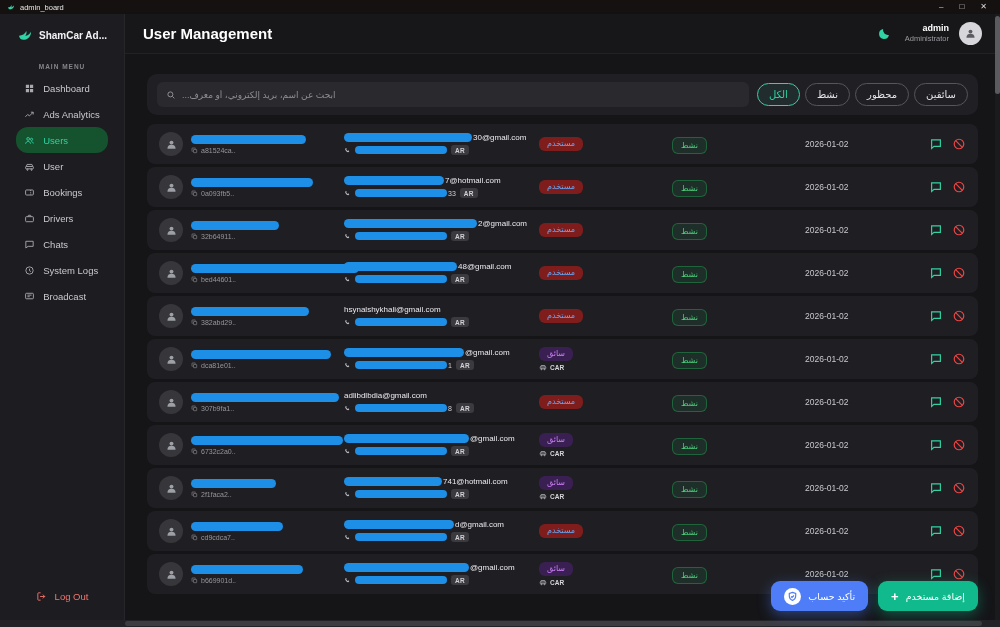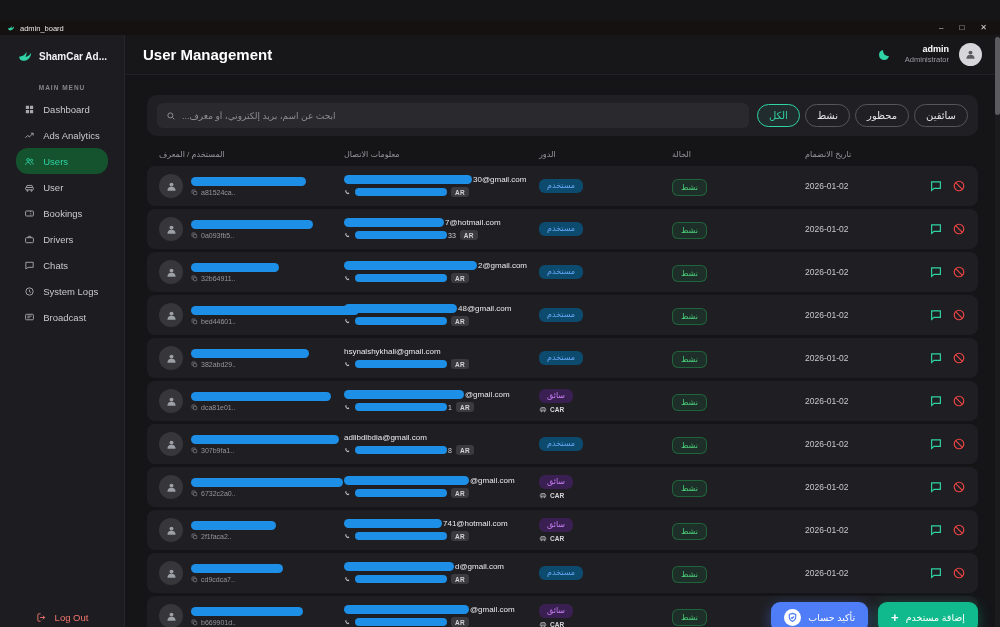--- a/index.html
+++ b/index.html
@@ -2,21 +2,21 @@
 <html><head>
 <meta charset="utf-8">
 <style>
   *{margin:0;padding:0;box-sizing:border-box;}
   html,body{width:1000px;height:627px;overflow:hidden;background:#151518;
     font-family:"Liberation Sans","DejaVu Sans",sans-serif;-webkit-font-smoothing:antialiased;}
   [data-icon]{display:inline-flex;align-items:center;justify-content:center;}
   [data-icon] svg{width:100%;height:100%;display:block;}
 
   
-  .titlebar{height:14px;background:#151110;display:flex;align-items:center;padding:0 7px;gap:5px;margin-top:21px;}
+  .titlebar{height:14px;background:#151110;display:flex;align-items:center;padding:0 7px;gap:5px;}
   .tb-logo{width:8px;height:8px;color:#2fd3a5;}
   .tb-title{font-size:7.5px;color:#e6e6e6;}
   .tb-controls{margin-left:auto;display:flex;gap:16px;align-items:center;padding-right:6px;}
   .tb-ctl{font-size:8px;color:#d8d8d8;line-height:1;cursor:default;}
 
   
   .app{display:flex;height:606px;position:relative;}
 
   
   .sidebar{width:125px;background:#1d1d21;border-right:1px solid #26262a;display:flex;flex-direction:column;align-items:center;}
@@ -83,21 +83,21 @@
   .email-line{display:flex;align-items:center;font-size:8px;color:#eaeaee;white-space:nowrap;}
   .email-censor{height:9px;margin-right:1px;}
   .phone-line{display:flex;align-items:center;gap:4px;}
   .ic-phone{width:7px;height:7px;color:#b9b9be;}
   .phone-censor{height:8px;width:92px;}
   .phone-tail{font-size:7px;color:#cfcfd4;margin-left:-3px;}
   .ar-badge{font-size:6.5px;font-weight:bold;letter-spacing:.3px;background:#3a3a3f;color:#d2d2d6;
     padding:1.5px 4px;border-radius:3px;}
   .c-role{width:133px;display:flex;flex-direction:column;gap:2px;align-items:flex-start;}
   .badge{display:inline-block;font-size:8px;padding:2.5px 8px;border-radius:6px;line-height:1.2;}
-  .role-user{background:#0c4a6e;color:#66a8f6;}
+  .role-user{background:#7f1d1d;color:#66a8f6;}
   .role-driver{background:#3a1f52;color:#c77ef2;}
   .car-line{display:flex;align-items:center;gap:3px;color:#d6d6da;font-size:6.5px;font-weight:bold;}
   .ic-car{width:8px;height:8px;color:#c9c9ce;}
   .c-status{width:123px;}
   .status-active{background:rgba(34,197,94,.10);color:#4bd07b;border:1px solid rgba(34,197,94,.35);}
   .c-date{width:130px;padding-left:10px;font-size:8.5px;color:#c9c9cd;}
   .c-actions{margin-left:auto;display:flex;align-items:center;gap:9px;}
   .icon-btn{background:transparent;border:none;padding:0;cursor:pointer;display:flex;}
   .chat-btn{color:#2fd3a5;}
   .ban-btn{color:#ef4444;}
@@ -292,27 +292,20 @@
           <input class="search-input" type="text" placeholder="ابحث عن اسم، بريد إلكتروني، أو معرف..." style="">
         </div>
         <div class="pills" id="pills">
             <button class="pill active">الكل</button>
             <button class="pill">نشط</button>
             <button class="pill">محظور</button>
             <button class="pill">سائقين</button>
           </div>
       </div>
 
-      <div class="thead">
-        <div class="th-user">المستخدم / المعرف</div>
-        <div class="th-contact">معلومات الاتصال</div>
-        <div class="th-role">الدور</div>
-        <div class="th-status">الحالة</div>
-        <div class="th-date">تاريخ الانضمام</div>
-      </div>
 
       <div class="rows" id="rows">
   <div class="row">
     <div class="c-user">
       <span class="avatar">
                 <span data-icon="person">
                   <svg viewBox="0 0 24 24" fill="currentColor">
                     <circle cx="12" cy="8.5" r="3.6"></circle>
                     <path d="M4.5 20a7.5 7.5 0 0 1 15 0z"></path>
                   </svg>

